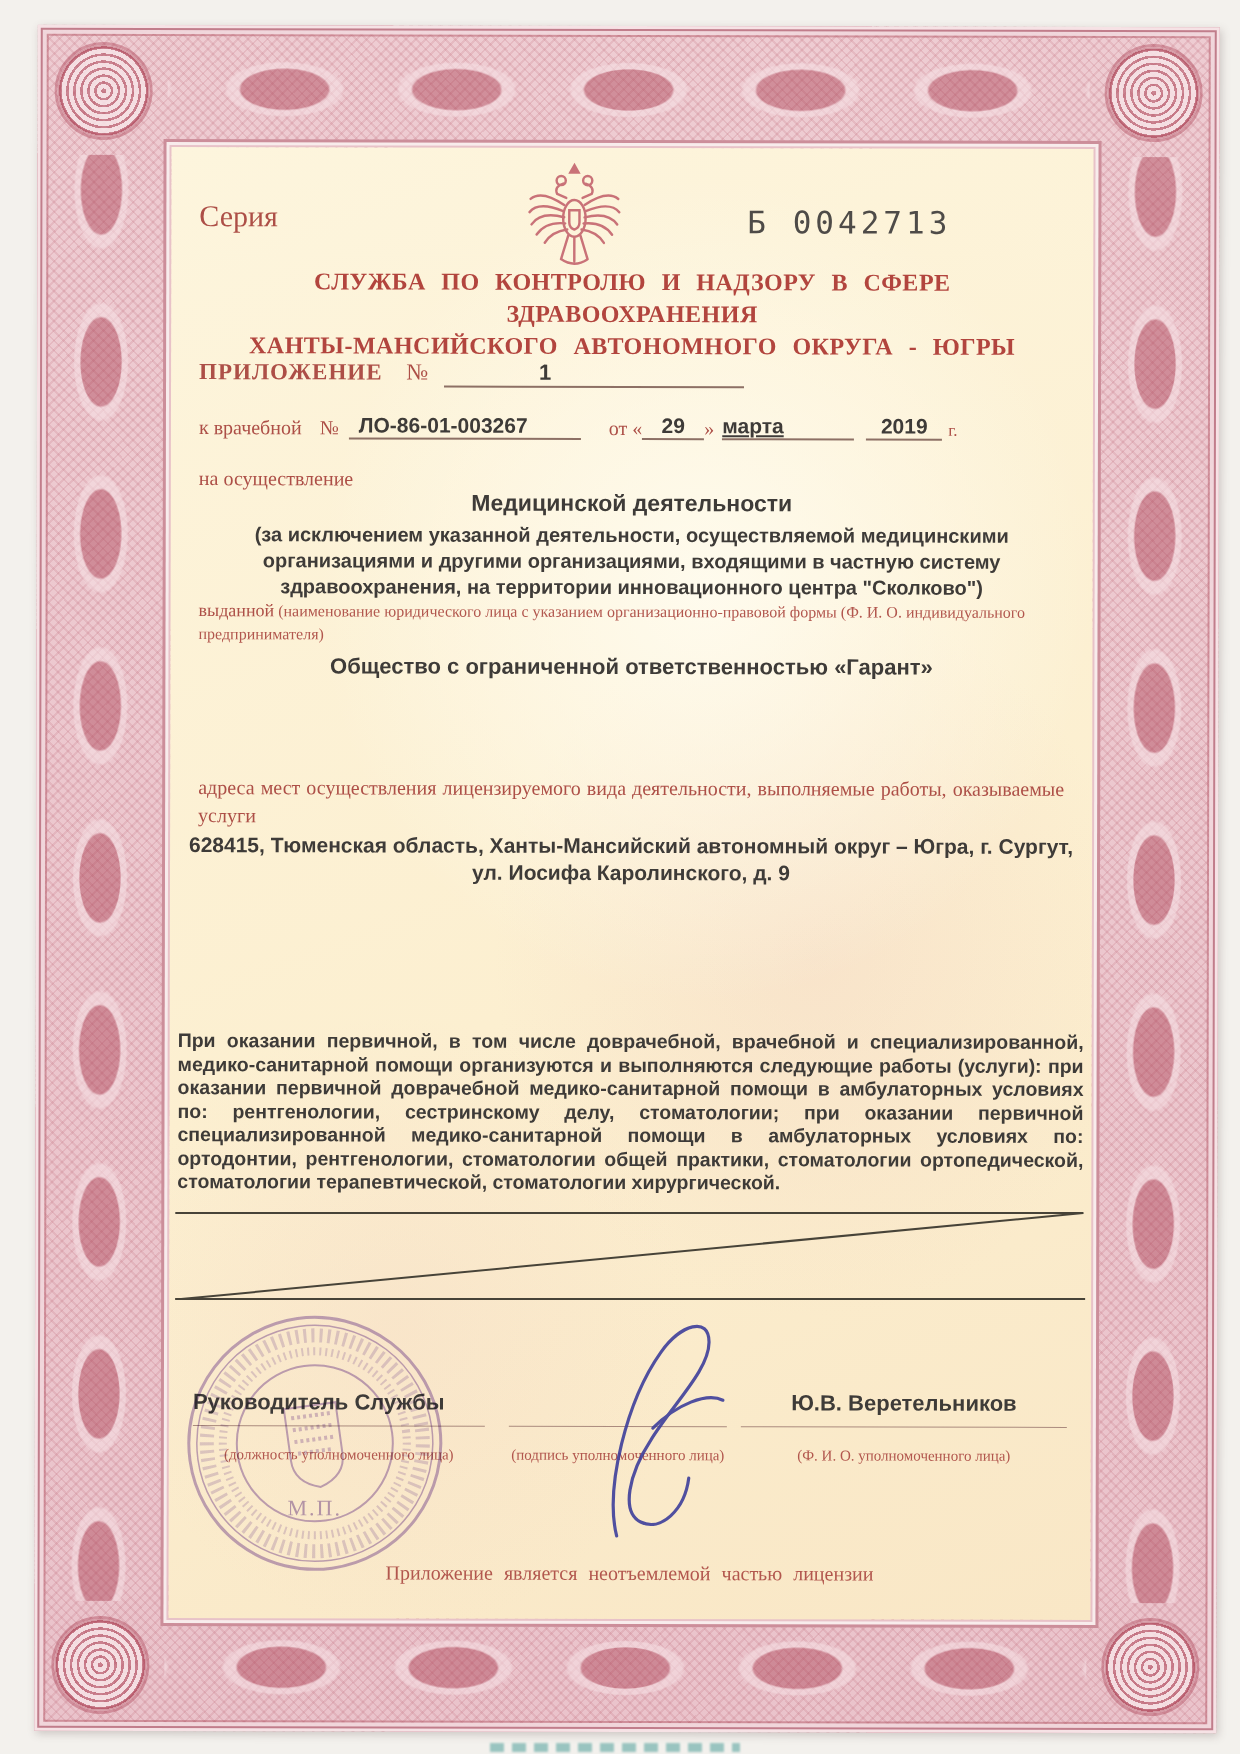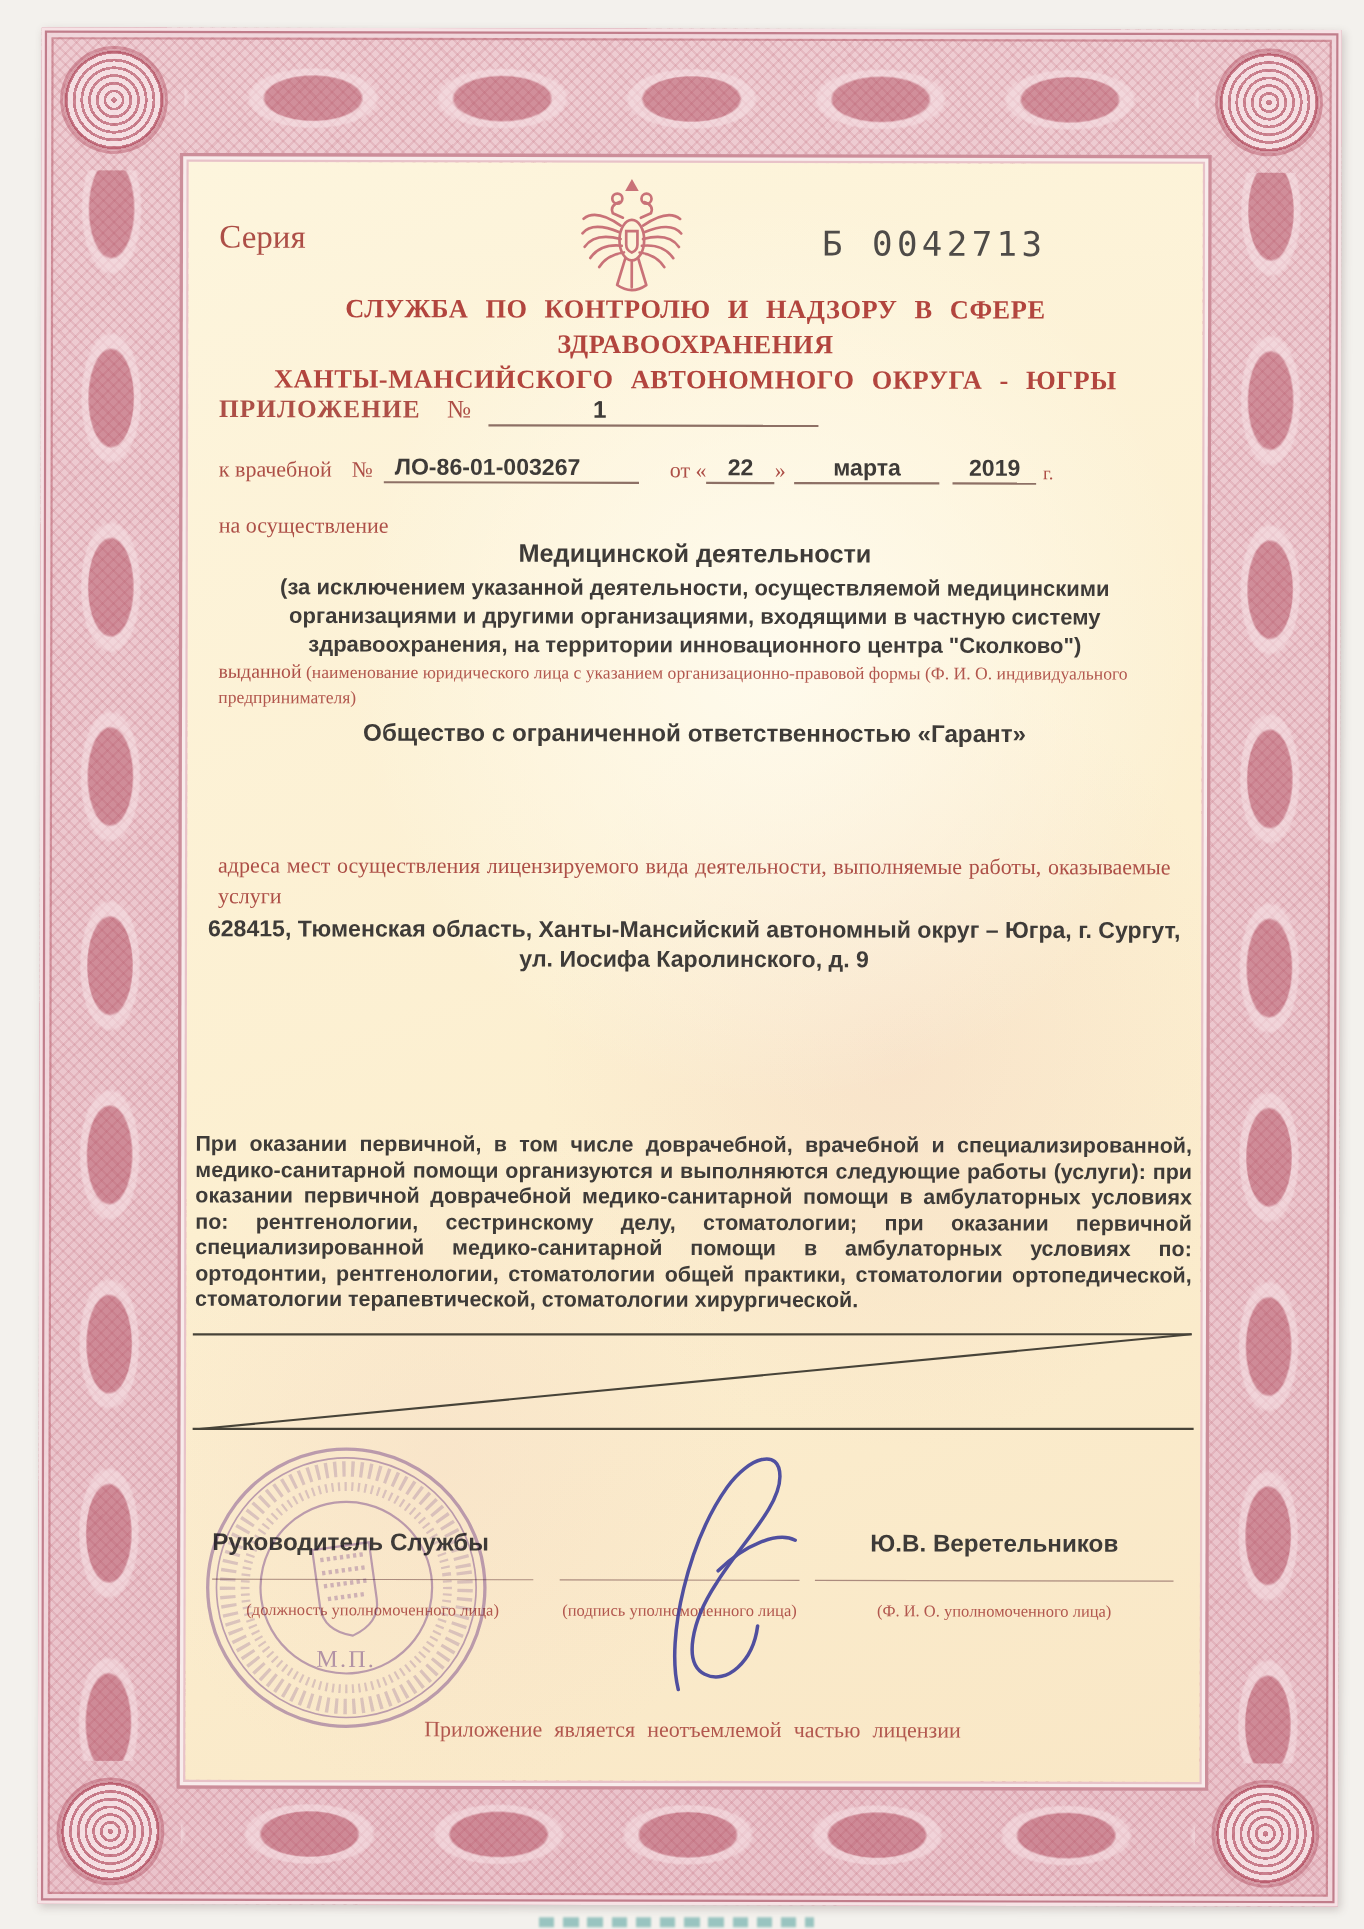--- a/index.html
+++ b/index.html
@@ -67,21 +67,21 @@
     font-size:24px; line-height:32px; letter-spacing:.5px; word-spacing:9px;
   }
   .ink { color:#3e3b38; font-family:"Liberation Sans", sans-serif; font-weight:bold; }
   .serial {
     font-family:"DejaVu Sans Mono", monospace; font-size:31px; letter-spacing:4px;
     color:#4e4b48;
     text-align:right;
   }
   .field { border-bottom:2px solid #8d7065; display:inline-block; }
   .cap { font-size:15px; color:#b2574e; }
-  .sig-val { font-size:22px; padding-bottom:20px; border-bottom:1.5px solid #ab8b7e; }
+  .sig-val { font-size:22px; padding-bottom:10px; border-bottom:1.5px solid #ab8b7e; }
   .sig-cap { margin-top:20px; text-align:center; }
   svg { display:block; }
 </style>
 </head>
 <body>
 
 <div class="cert">
 
   <div class="orn orn-h orn-top"></div>
   <div class="orn orn-h orn-bot"></div>
@@ -123,23 +123,23 @@
       <span class="red-serif" style="font-weight:bold; letter-spacing:1px;">ПРИЛОЖЕНИЕ</span>
       <span class="red-serif" style="margin-left:18px;">№</span>
       <span class="field ink" style="width:300px; margin-left:10px; font-size:22px; padding-left:95px;">1</span>
     </div>
 
     <div class="abs" style="left:28px; top:266px; font-size:20px; display:flex; align-items:flex-end;">
       <span class="red-serif">к врачебной</span>
       <span class="red-serif" style="margin-left:18px;">№</span>
       <span class="field ink" style="width:232px; margin-left:10px; font-size:21px; padding-left:10px;">ЛО-86-01-003267</span>
       <span class="red-serif" style="margin-left:28px;">от «</span>
-      <span class="field ink" style="width:62px; text-align:center; font-size:21px;">22</span>
+      <span class="field ink" style="width:62px; text-align:center; font-size:21px;">29</span>
       <span class="red-serif">»</span>
-      <span class="field ink" style="width:132px; text-align:center; font-size:21px; margin-left:8px;">марта</span>
+      <span class="field ink" style="width:132px; text-align:left; font-size:21px; margin-left:8px;text-decoration:underline;">марта</span>
       <span class="field ink" style="width:76px; text-align:center; font-size:21px; margin-left:12px;">2019</span>
       <span class="red-serif" style="margin-left:6px; font-size:17px;">г.</span>
     </div>
 
     <div class="abs red-serif" style="left:28px; top:320px; font-size:20px;">на осуществление</div>
 
     <div class="abs ink" style="left:0; right:0; top:342px; text-align:center; font-size:23px;">Медицинской деятельности</div>
 
     <div class="abs ink" style="left:22px; right:22px; top:374px; text-align:center; font-size:20px; line-height:26px;">(за исключением указанной деятельности, осуществляемой медицинскими организациями и другими организациями, входящими в частную систему здравоохранения, на территории инновационного центра "Сколково")</div>
 

